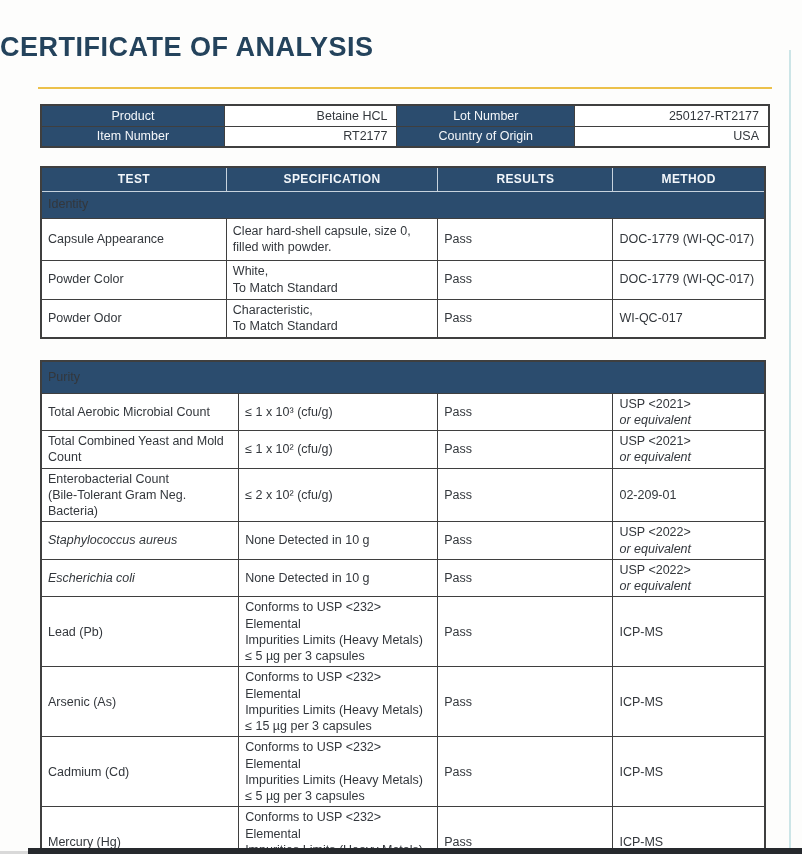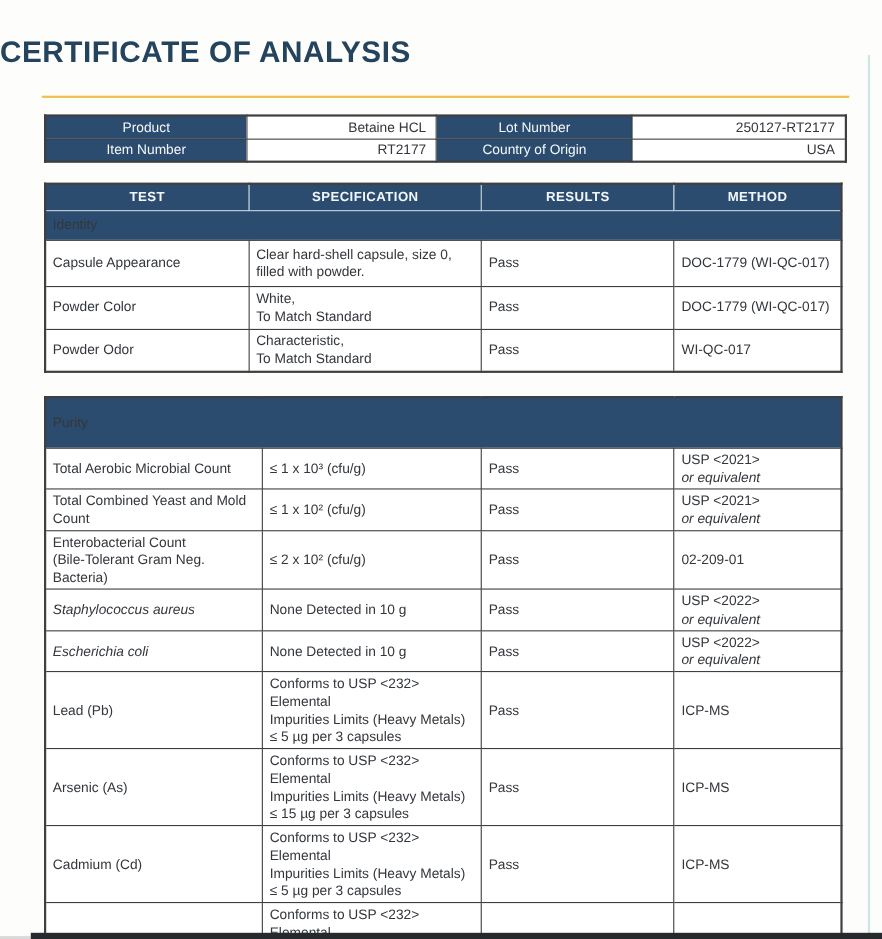--- a/index.html
+++ b/index.html
@@ -211,21 +211,21 @@
     </table>
 
   <table class="coa-table purity">
     <colgroup>
       <col style="width:27.3%">
         <col style="width:27.5%">
         <col style="width:24.2%">
         <col style="width:21.0%">
     </colgroup>
     <tbody>
-        <tr class="section-band" style="height:46px">
+        <tr class="section-band" style="height:32px">
       <td colspan="4">Purity</td>
     </tr>
     <tr style="height:37px">
       <td>Total Aerobic Microbial Count</td>
       <td>≤ 1 x 10³ (cfu/g)</td>
       <td>Pass</td>
       <td><div>USP &lt;2021&gt;</div><div class="note">or equivalent</div></td>
     </tr>
     <tr style="height:37px">
       <td>Total Combined Yeast and Mold

